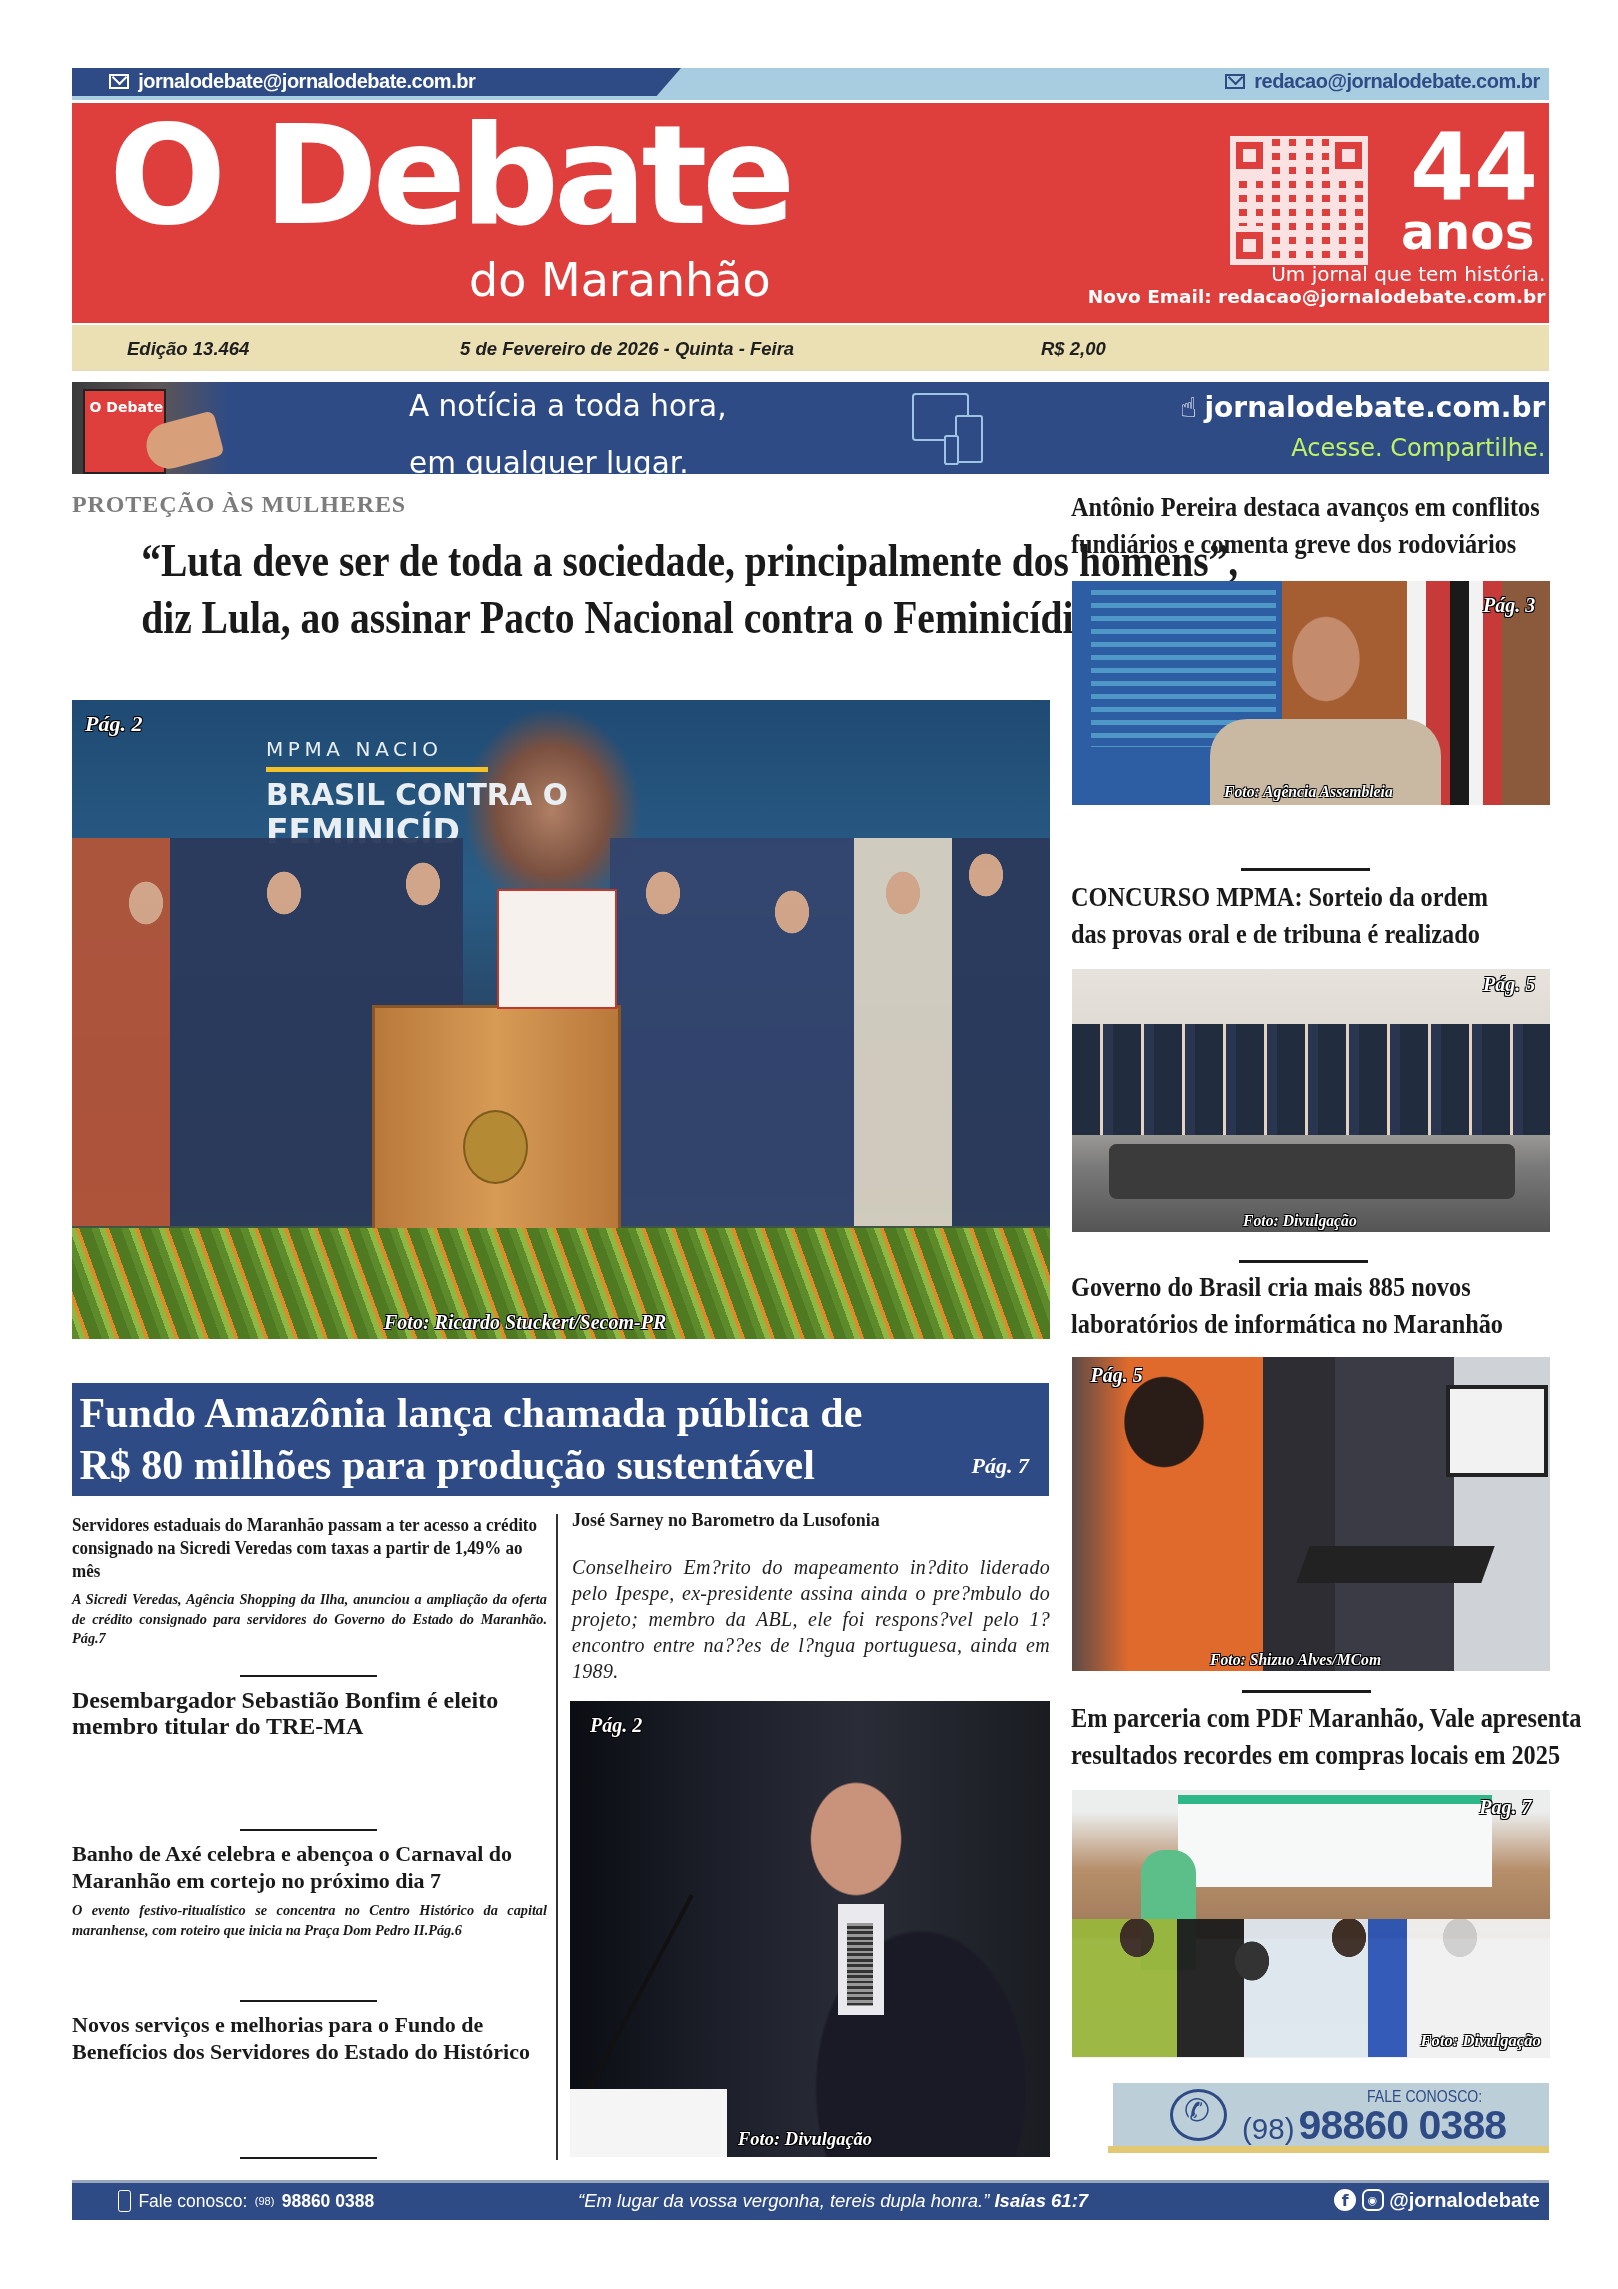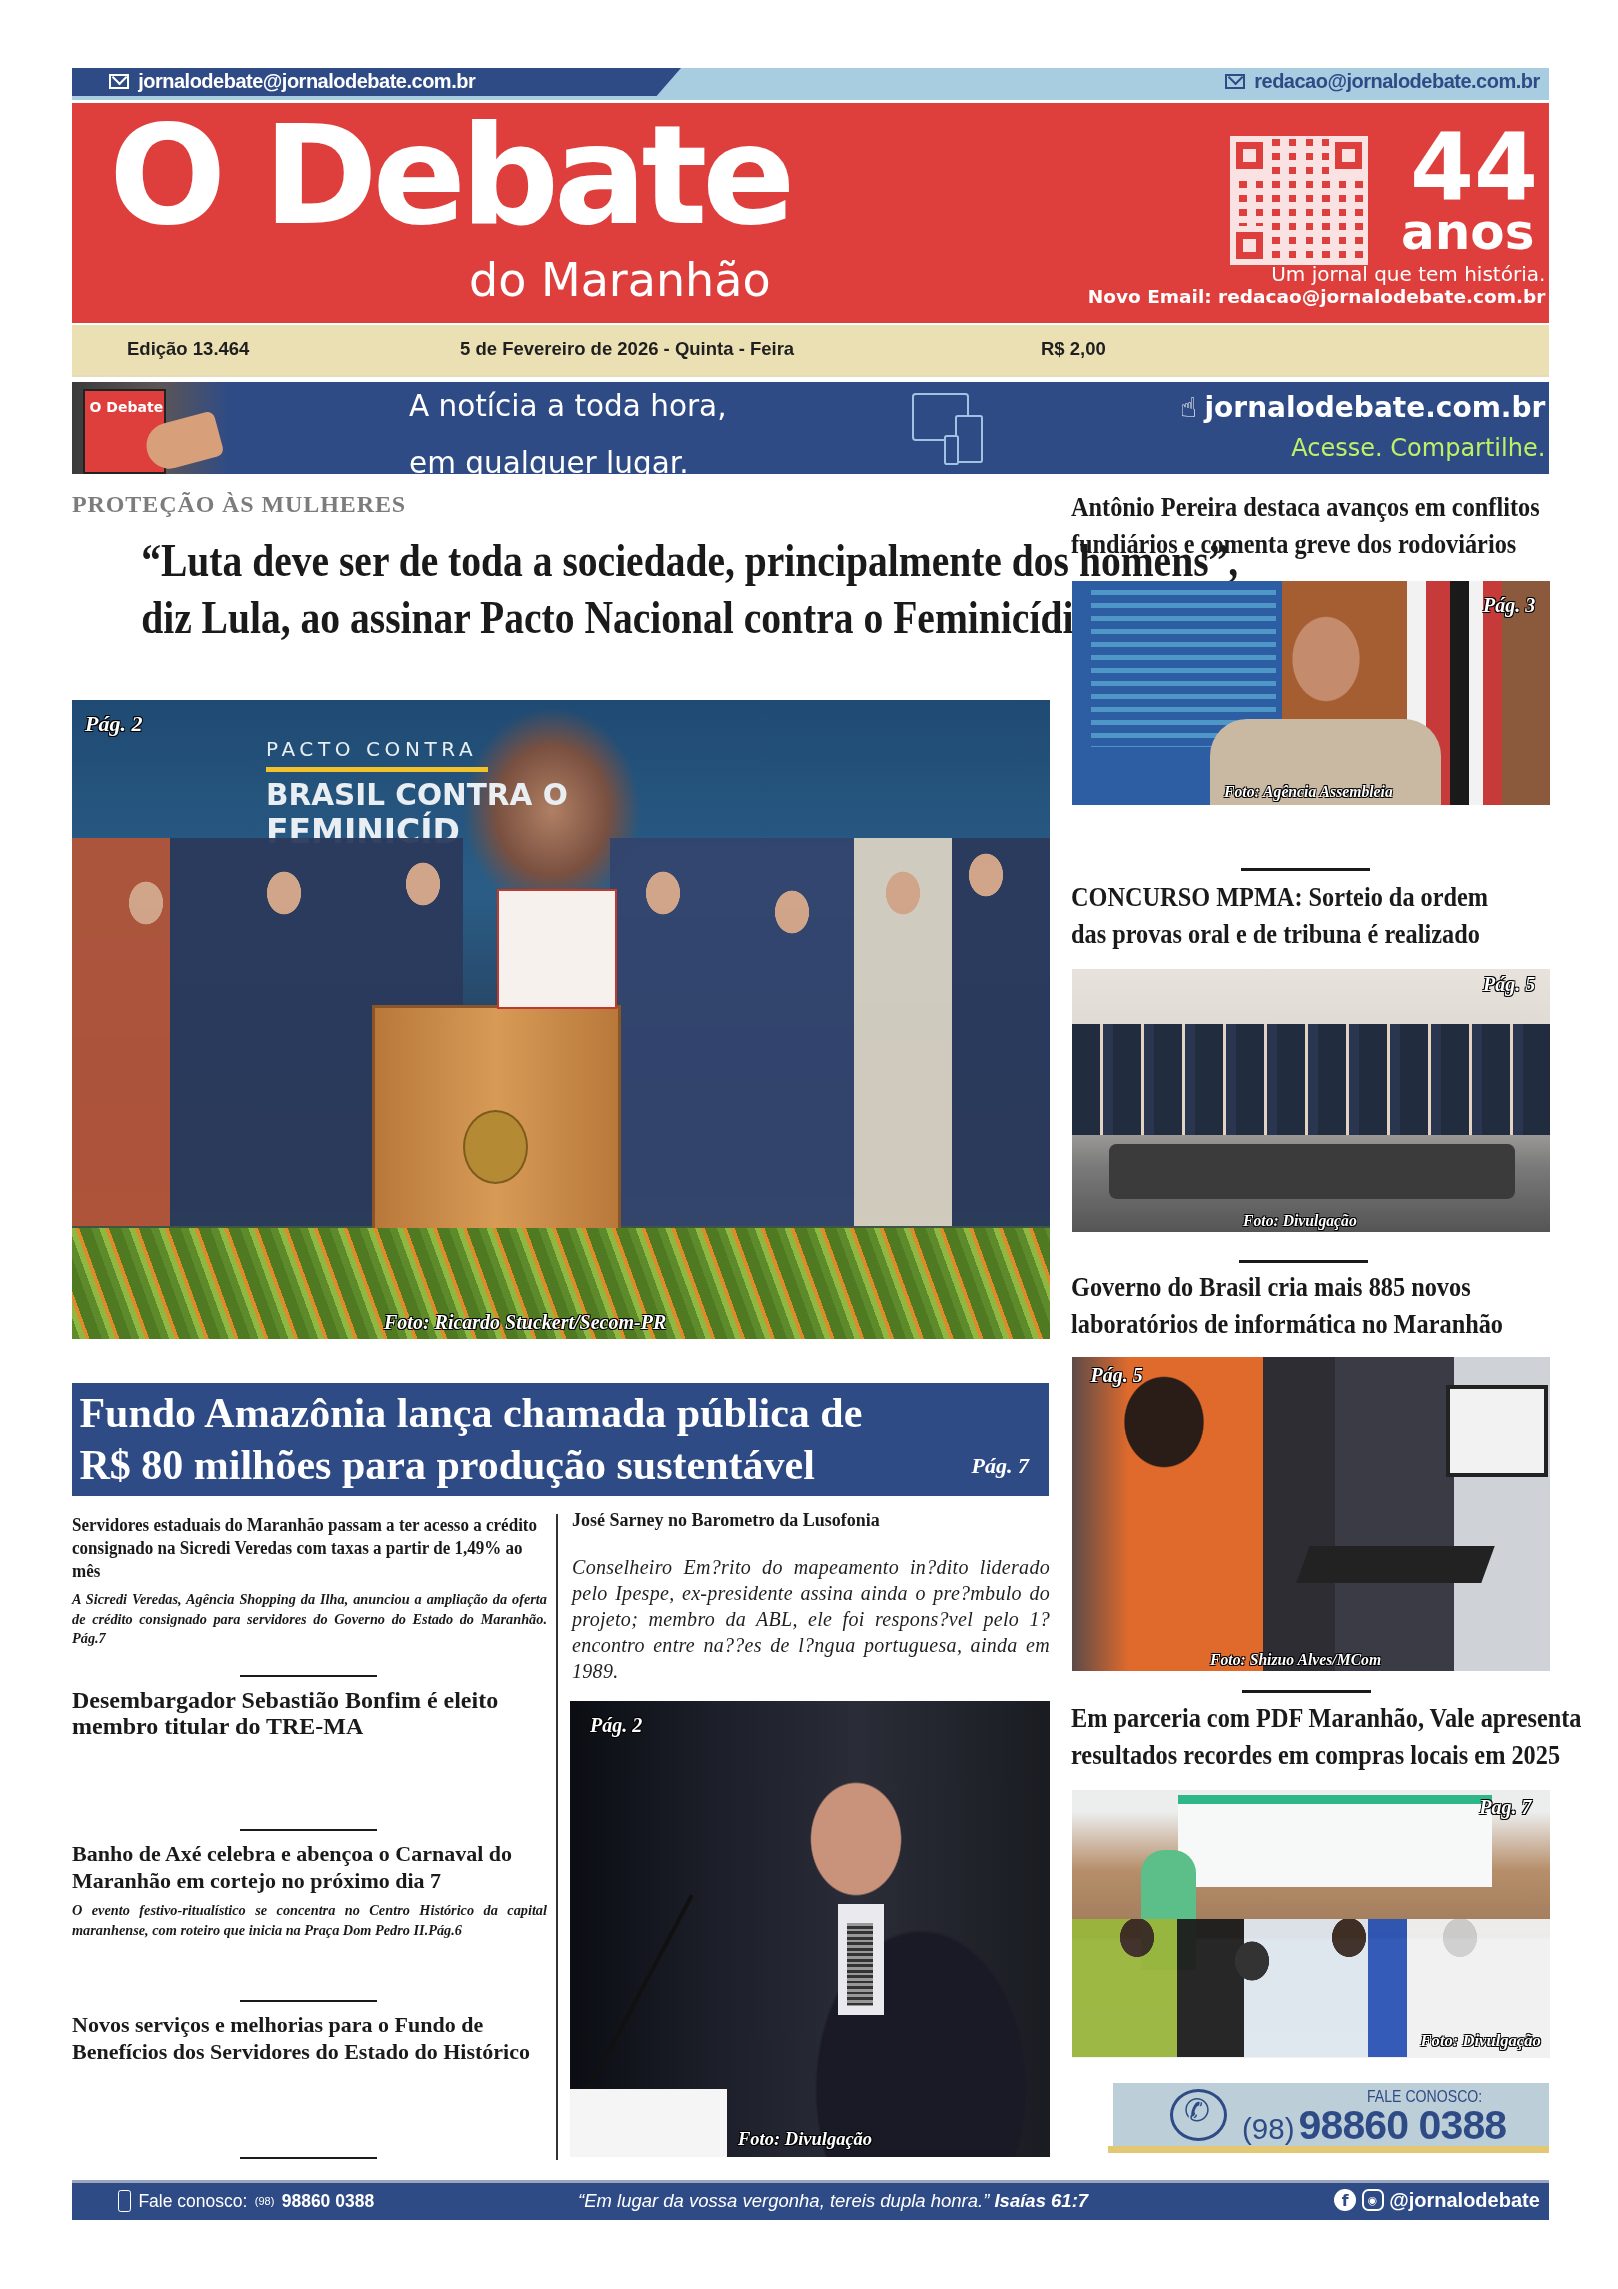--- a/index.html
+++ b/index.html
@@ -23,21 +23,21 @@
       repeating-linear-gradient(90deg, #fff 0 9.2px, transparent 9.2px 16.6px),
       repeating-linear-gradient(0deg, #fff 0 7.4px, transparent 7.4px 14px); opacity: 0.85; }
   .qr-corner { position: absolute; width: 39px; height: 39px; border: 6.5px solid #fff; background: #de3f3d; }
   .qr-corner::after { content: ""; position: absolute; left: 6.5px; top: 6.5px; width: 13px; height: 13px; background: #fff; }
   .years-num { position: absolute; left: 1338px; top: 18.5px; font-family: "DejaVu Sans", sans-serif; font-weight: bold; font-size: 92px; color: #ffffff; line-height: 1; }
   .years-lbl { position: absolute; left: 1329px; top: 104px; font-family: "DejaVu Sans", sans-serif; font-weight: bold; font-size: 50px; color: #ffffff; line-height: 1; }
   .tagline { position: absolute; right: 3.7px; top: 159px; font-family: "DejaVu Sans", sans-serif; font-size: 20px; color: #ffffff; }
   .new-email { position: absolute; right: 3.7px; top: 183px; font-family: "DejaVu Sans", sans-serif; font-weight: bold; font-size: 18.5px; color: #ffffff; }
 
   
-  .edbar { left: 72px; top: 325px; width: 1477px; height: 52px; background: #ebe0b4; border-bottom: 2.8px solid #e6dcb9; }
+  .edbar { left: 72px; top: 325px; width: 1477px; height: 46px; background: #ebe0b4; border-bottom: 2.8px solid #e6dcb9; font-style: italic; }
   .ed-item { position: absolute; top: 13px; font-family: "Liberation Sans", sans-serif; font-weight: bold; font-size: 18.5px; color: #1f1f1f; }
 
   
   .banner { left: 72px; top: 382px; width: 1477px; height: 92px; background: #2f4b86; }
   .banner-img { position: absolute; left: 0; top: 0; width: 157px; height: 92px; background: linear-gradient(90deg, #3b3b3b 0%, #5d5555 55%, #2f4b86 100%); }
   .banner-tablet { position: absolute; left: 11px; top: 7.4px; width: 83px; height: 85px; background: #de3f3d; border: 2.8px solid #222; }
   .banner-tablet span { display: block; color: #fff; font-family: "DejaVu Sans", sans-serif; font-weight: bold; font-size: 14px; padding: 7.4px 0 0 4.6px; }
   .banner-hand { position: absolute; left: 74px; top: 37px; width: 74px; height: 46px; background: #d7a07a; border-radius: 28px 9.2px 9.2px 28px; transform: rotate(-15deg); }
   .banner-line { position: absolute; left: 337px; font-family: "DejaVu Sans", sans-serif; font-size: 29.5px; color: #ffffff; }
   .devices { position: absolute; left: 831px; top: 11px; width: 111px; height: 74px; }
@@ -218,21 +218,21 @@
 </div>
 
 <div class="abs kicker">PROTEÇÃO ÀS MULHERES</div>
 <div class="abs headline">
   <span>“Luta deve ser de toda a sociedade, principalmente dos homens”,</span>
   <span>diz Lula, ao assinar Pacto Nacional contra o Feminicídio</span>
 </div>
 
 <div class="abs photo main-photo">
   <div class="mp-banner-text">
-    <div style="font-size:20px;letter-spacing:4.6px;font-weight:normal">PACTO CONTRA</div>
+    <div style="font-size:20px;letter-spacing:4.6px;font-weight:normal">MPMA NACIO</div>
     <div style="height:5.5px;width:222px;background:#f3c12a;margin:5.5px 0"></div>
     <div style="font-size:29.5px">BRASIL CONTRA O</div>
     <div style="font-size:33px">FEMINICÍD</div>
   </div>
   <div class="mp-people"></div>
   <div class="mp-podium">
     <div class="mp-seal"></div>
   </div>
   <div class="mp-doc"></div>
   <div class="mp-plants"></div>

